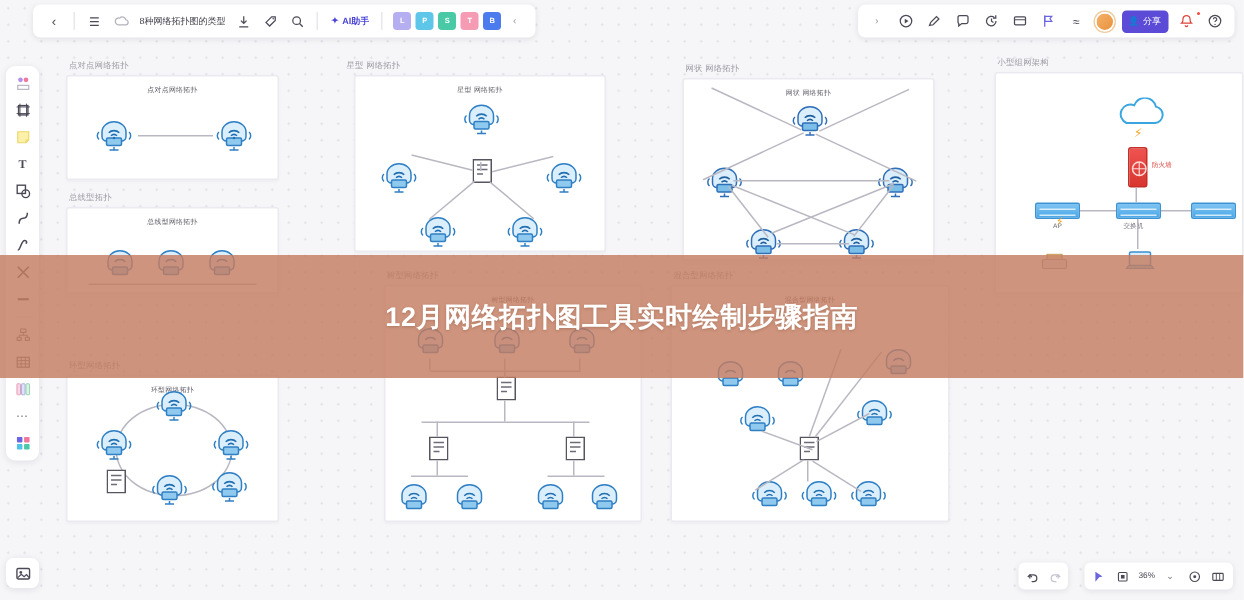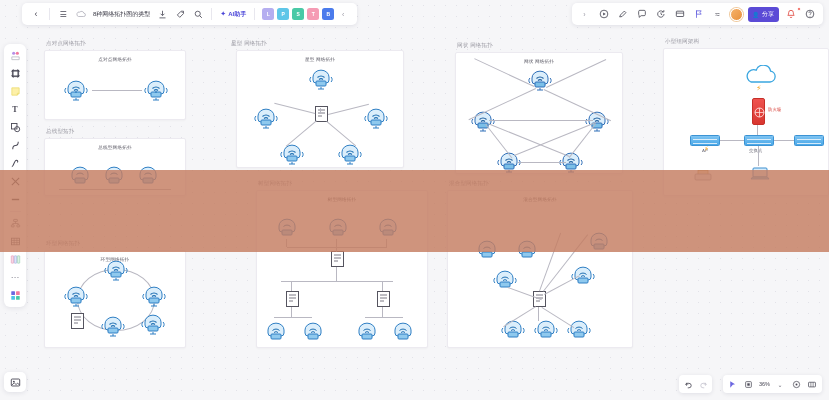--- a/index.html
+++ b/index.html
@@ -991,13 +991,14 @@
   </div>
   <div class="zb">
     <svg width="10" height="9" viewBox="0 0 12 12">
         <rect x="1.4" y="3" width="9.2" height="6.2" rx="0.8" fill="none" stroke="#4a4956" stroke-width="1"></rect>
         <path d="M4.5 3v6.2M7.5 3v6.2" stroke="#4a4956" stroke-width="0.8"></path>
       </svg>
   </div>
 </div>
 
 <div id="overlay">
+  <div class="line">12月网络拓扑图工具实时绘制步骤指南</div>
 </div>
 
 </body></html>

